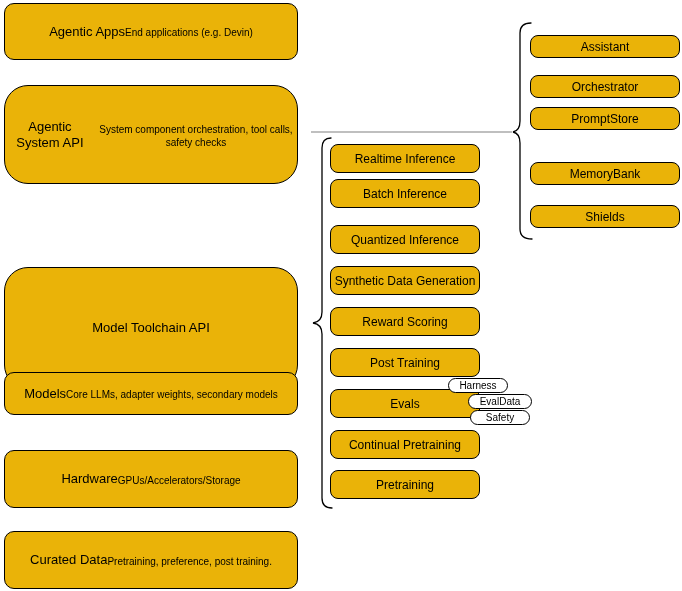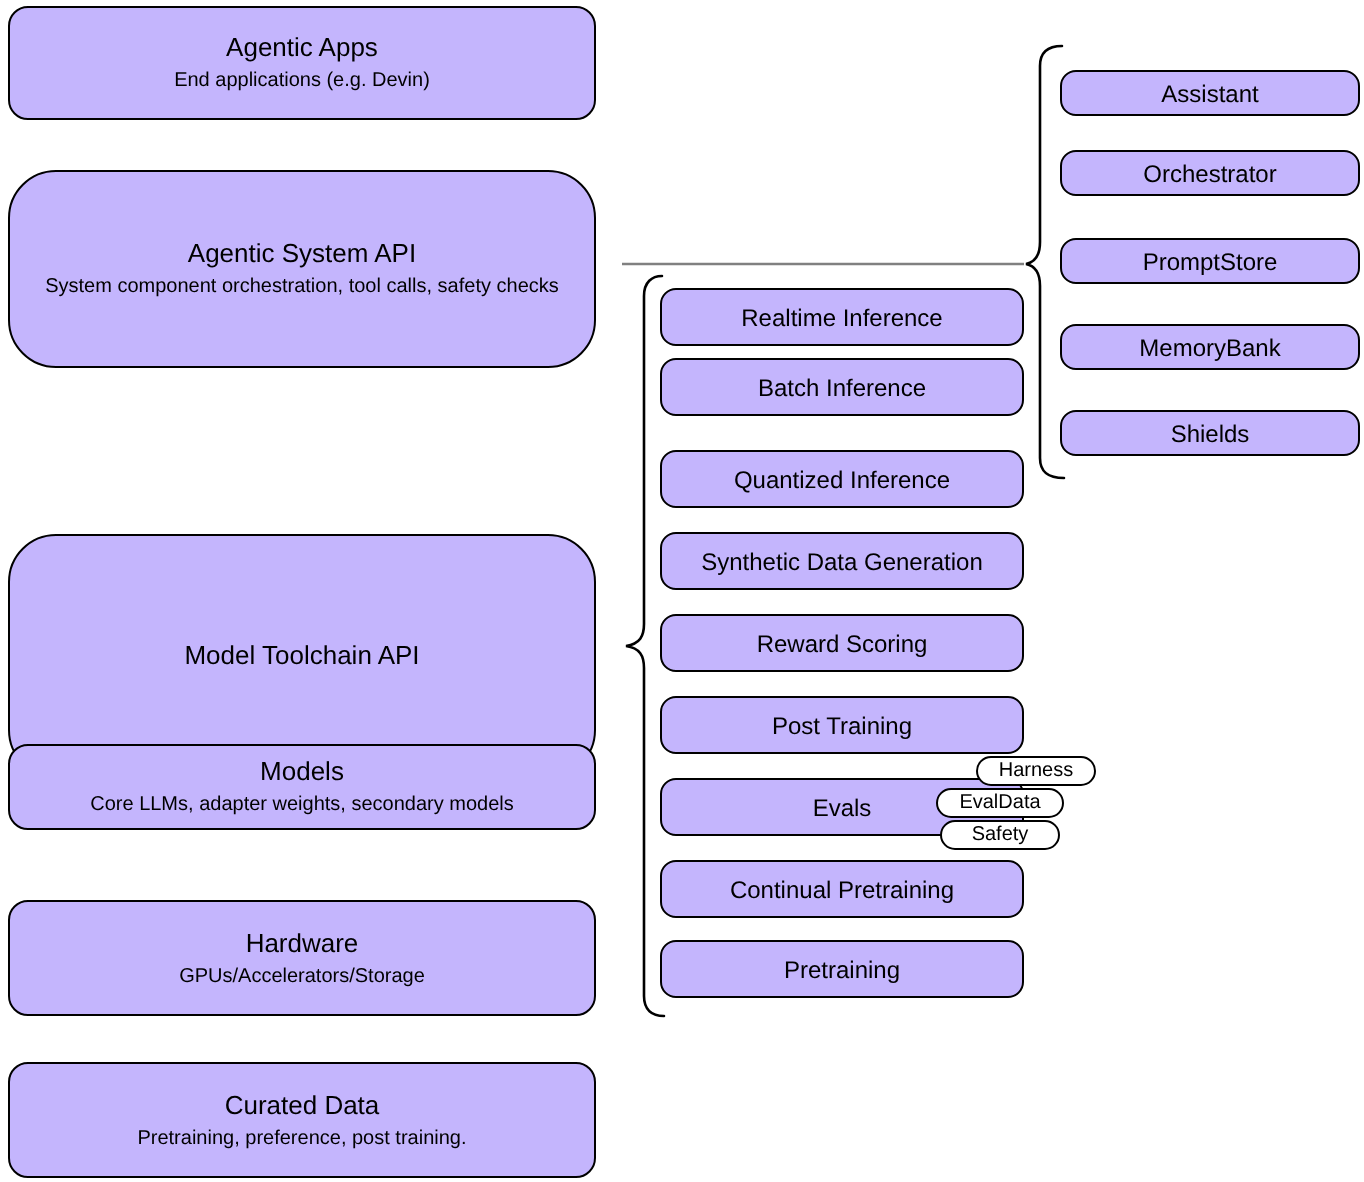--- a/index.html
+++ b/index.html
@@ -2,28 +2,28 @@
 <html><head>
 <meta charset="utf-8">
 <style>
   html,body{margin:0;padding:0;background:#ffffff;}
   .canvas{
     position:relative;width:682px;height:591px;background:#ffffff;overflow:hidden;
     font-family:"Liberation Sans", sans-serif;color:#000000;
   }
   svg.overlay{position:absolute;left:0;top:0;width:682px;height:591px;z-index:1;}
   .node{
-    position:absolute;background:#c4b5fd;border:1.3px solid #000000;
-    box-sizing:border-box;display:flex;flex-direction:column;align-items:center;
+    position:absolute;background:#eab308;border:1.3px solid #000000;
+    box-sizing:border-box;display:flex;flex-direction:row;align-items:center;
     justify-content:center;text-align:center;z-index:2;
   }
   .lnode{left:4px;width:294px;}
   .lnode .title{font-size:13px;line-height:16px;}
   .lnode .sub{font-size:10px;line-height:13px;margin-top:2px;}
-  .mnode{left:330px;width:182px;height:29px;border-radius:8px;font-size:12px;}
+  .mnode{left:330px;width:150px;height:29px;border-radius:8px;font-size:12px;}
   .rnode{left:530px;width:150px;height:23px;border-radius:8px;font-size:12px;}
   .pill{
     position:absolute;background:#ffffff;border:1px solid #000000;border-radius:8px;
     box-sizing:border-box;height:15px;display:flex;align-items:center;justify-content:center;
     font-size:10px;line-height:11px;z-index:3;
   }
 </style>
 </head>
 <body>
 
@@ -67,23 +67,23 @@
   <div class="node mnode" style="top:144px;">Realtime Inference</div>
   <div class="node mnode" style="top:179px;">Batch Inference</div>
   <div class="node mnode" style="top:225px;">Quantized Inference</div>
   <div class="node mnode" style="top:266px;">Synthetic Data Generation</div>
   <div class="node mnode" style="top:307px;">Reward Scoring</div>
   <div class="node mnode" style="top:348px;">Post Training</div>
   <div class="node mnode" style="top:389px;">Evals</div>
   <div class="node mnode" style="top:430px;">Continual Pretraining</div>
   <div class="node mnode" style="top:470px;">Pretraining</div>
 
-  <div class="pill" style="left:488px;top:378px;width:60px;">Harness</div>
+  <div class="pill" style="left:448px;top:378px;width:60px;">Harness</div>
   <div class="pill" style="left:468px;top:394px;width:64px;">EvalData</div>
   <div class="pill" style="left:470px;top:410px;width:60px;">Safety</div>
 
   <div class="node rnode" style="top:35px;">Assistant</div>
   <div class="node rnode" style="top:75px;">Orchestrator</div>
-  <div class="node rnode" style="top:119px;">PromptStore</div>
+  <div class="node rnode" style="top:107px;">PromptStore</div>
   <div class="node rnode" style="top:162px;">MemoryBank</div>
   <div class="node rnode" style="top:205px;">Shields</div>
 
 </div>
 
 </body></html>

